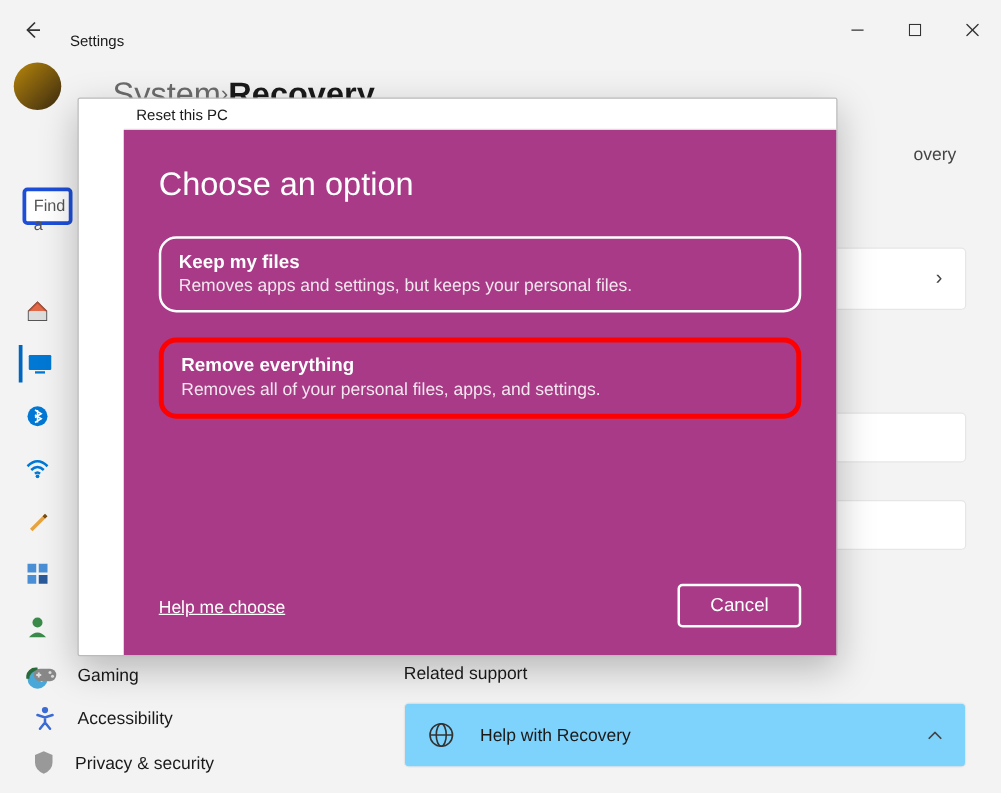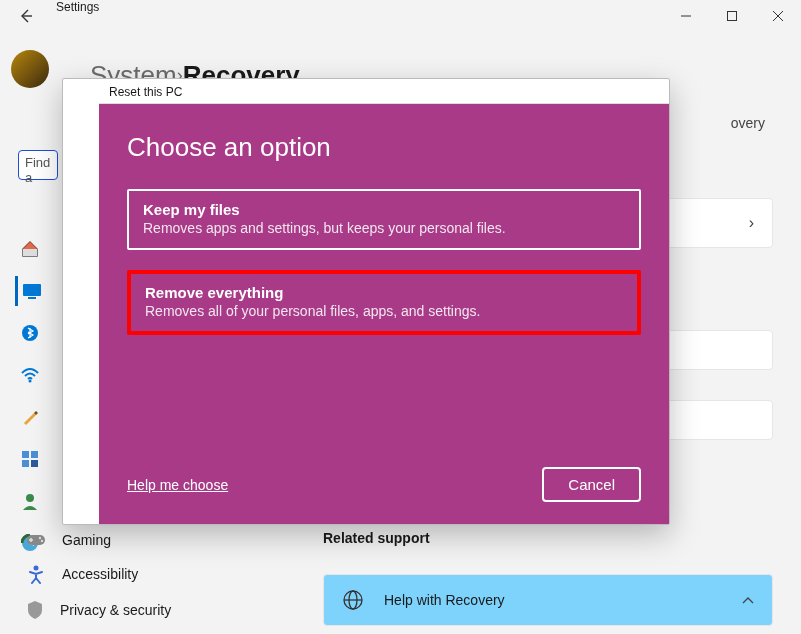--- a/index.html
+++ b/index.html
@@ -13,21 +13,21 @@
   height: 634px;
   background: #f3f3f3;
   position: relative;
   overflow: hidden;
 }
 
 
 .titlebar {
   height: 40px;
   display: flex;
-  align-items: flex-start;
+  align-items: flex-end;
   padding-left: 10px;
   background: #f3f3f3;
 }
 .titlebar .back {
   width: 32px;
   height: 32px;
   display: flex;
   align-items: center;
   justify-content: center;
   cursor: pointer;
@@ -69,21 +69,21 @@
   border-radius: 50%;
   background: linear-gradient(135deg,#b8860b,#3a2a10);
   margin-bottom: 22px;
 }
 .search-stub {
   position: absolute;
   left: 18px;
   top: 150px;
   width: 40px;
   height: 30px;
-  border: 1px solid #1d4ed8;
+  border: 3px solid #1d4ed8;
   border-radius: 4px;
   font-size: 13px;
   padding: 4px 6px;
   color: #555;
   background: #fff;
 }
 .nav-icons {
   display: flex;
   flex-direction: column;
   gap: 12px;
@@ -146,23 +146,23 @@
 .panel.p2{ top:330px; }
 .panel.p3{ top:400px; }
 .related-support{
   position:absolute;
   right:28px;
   top:530px;
   width:450px;
 }
 .related-support h4{
   font-size:14px;
-  font-weight:700;
+  font-weight:400;
   color:#1a1a1a;
-  margin-bottom:28px;
+  margin-bottom:16px;
 }
 .support-card{
   background:#7dd3fc;
   border:1px solid #e6e6e6;
   border-radius:4px;
   padding:14px 18px;
   display:flex;
   align-items:center;
   gap:20px;
   font-size:14px;
@@ -199,21 +199,21 @@
   display:flex;
   flex-direction:column;
 }
 .modal-heading{
   font-size:26px;
   font-weight:300;
   margin-bottom:26px;
 }
 .option{
   border:2px solid #fff;
-  border-radius:2px;
+  border-radius:14px;
   padding:10px 14px 12px;
   margin-bottom:20px;
   cursor:pointer;
 }
 .option.highlight{
   border:4px solid #ff0000;
 }
 .option-title{
   font-size:15px;
   font-weight:700;

